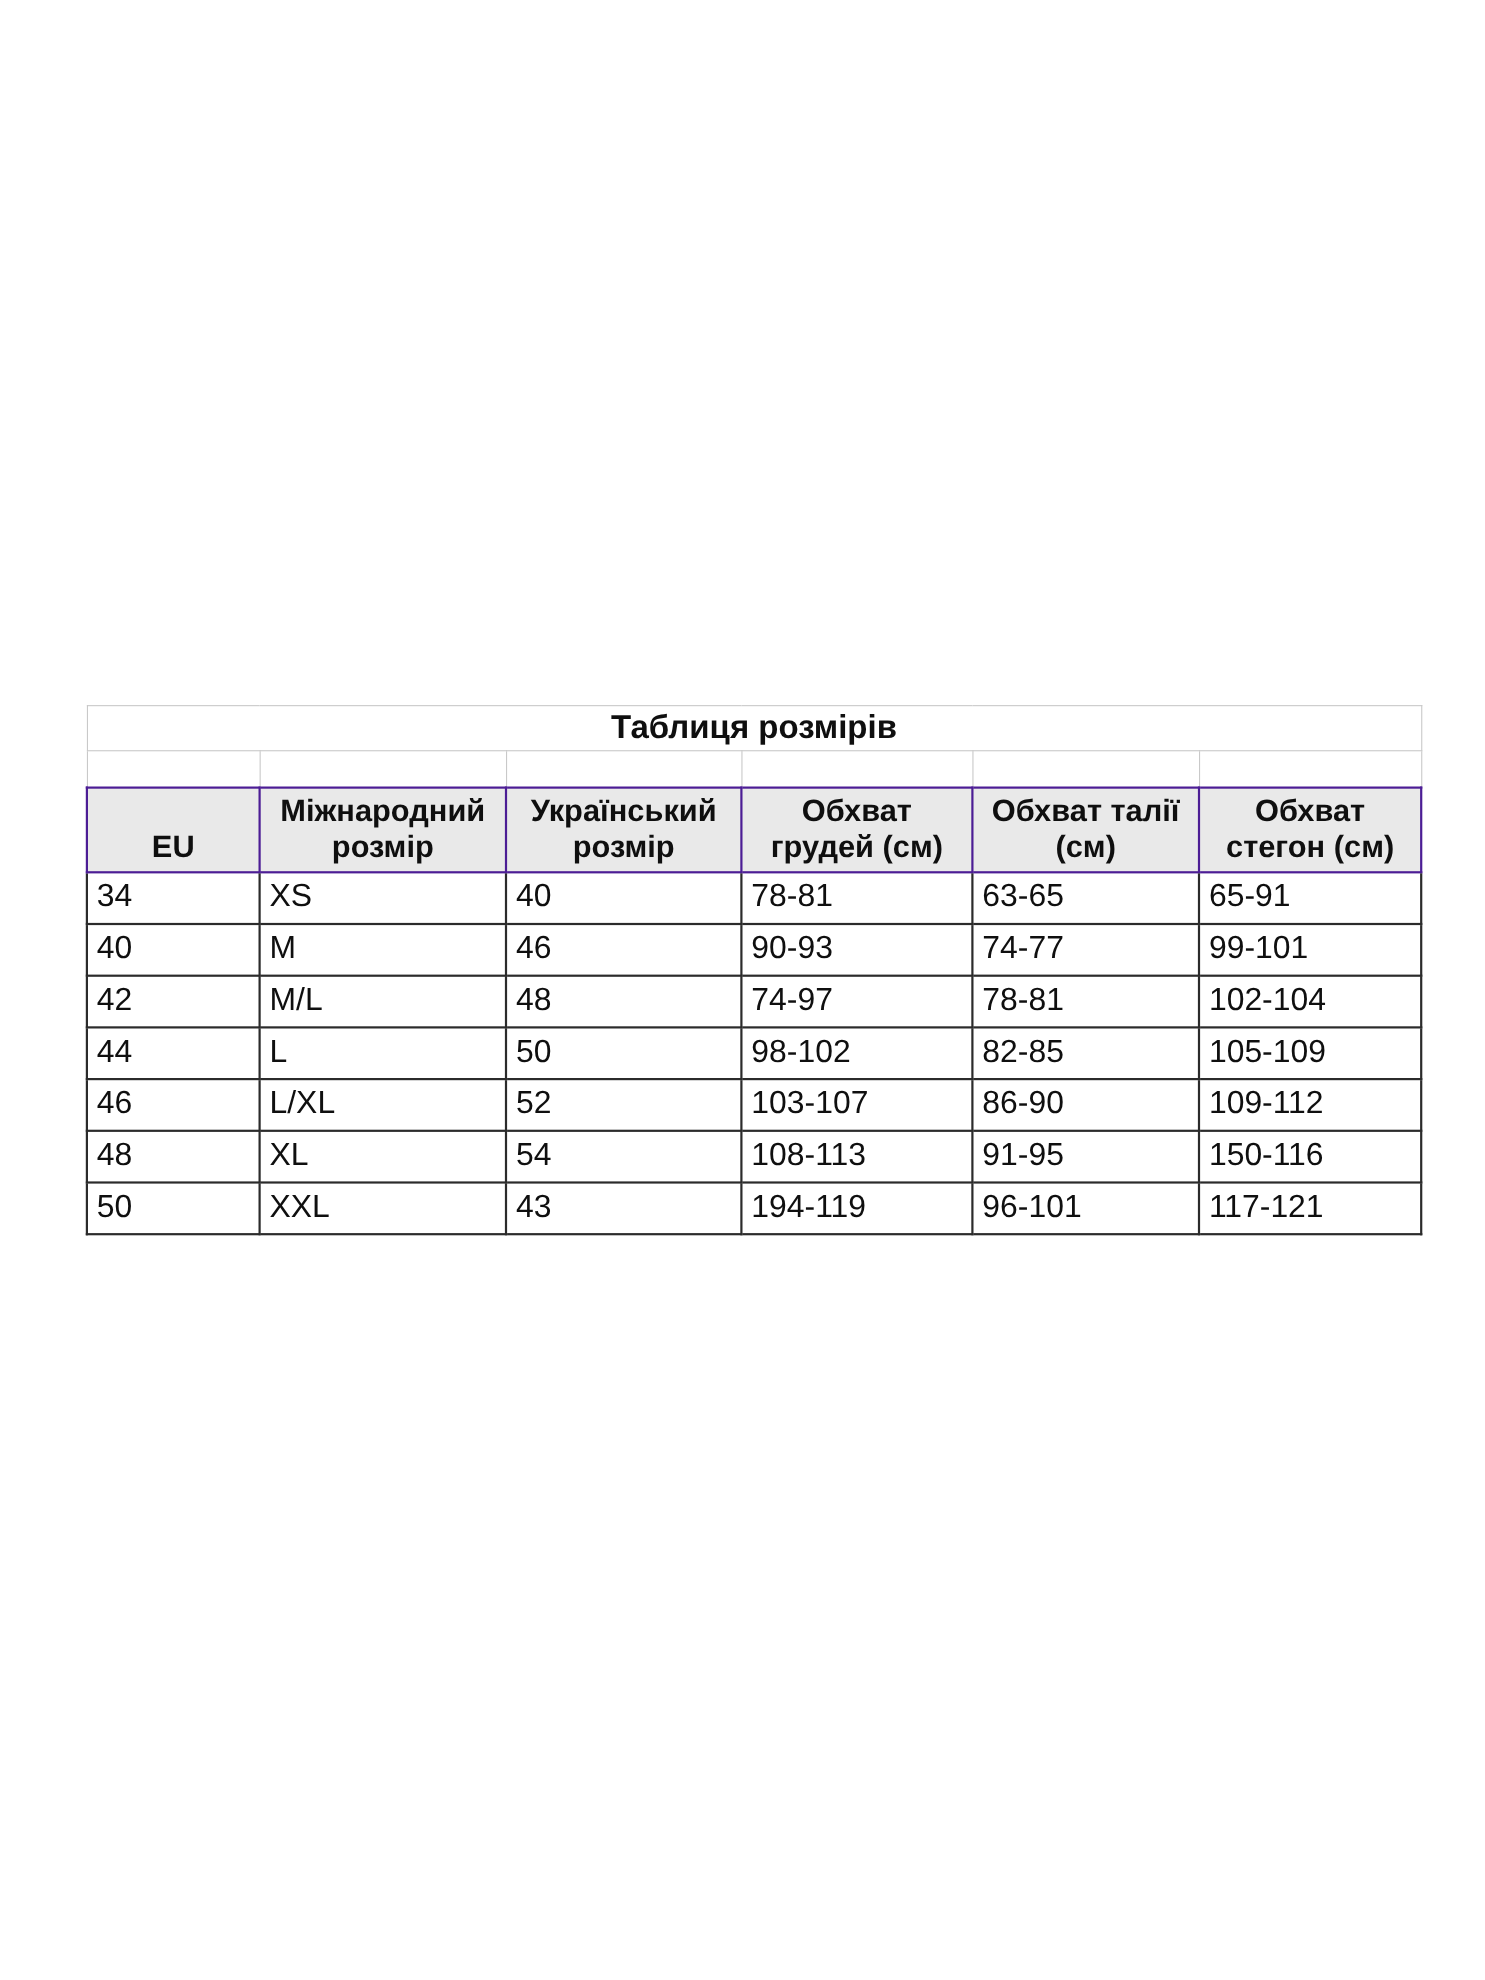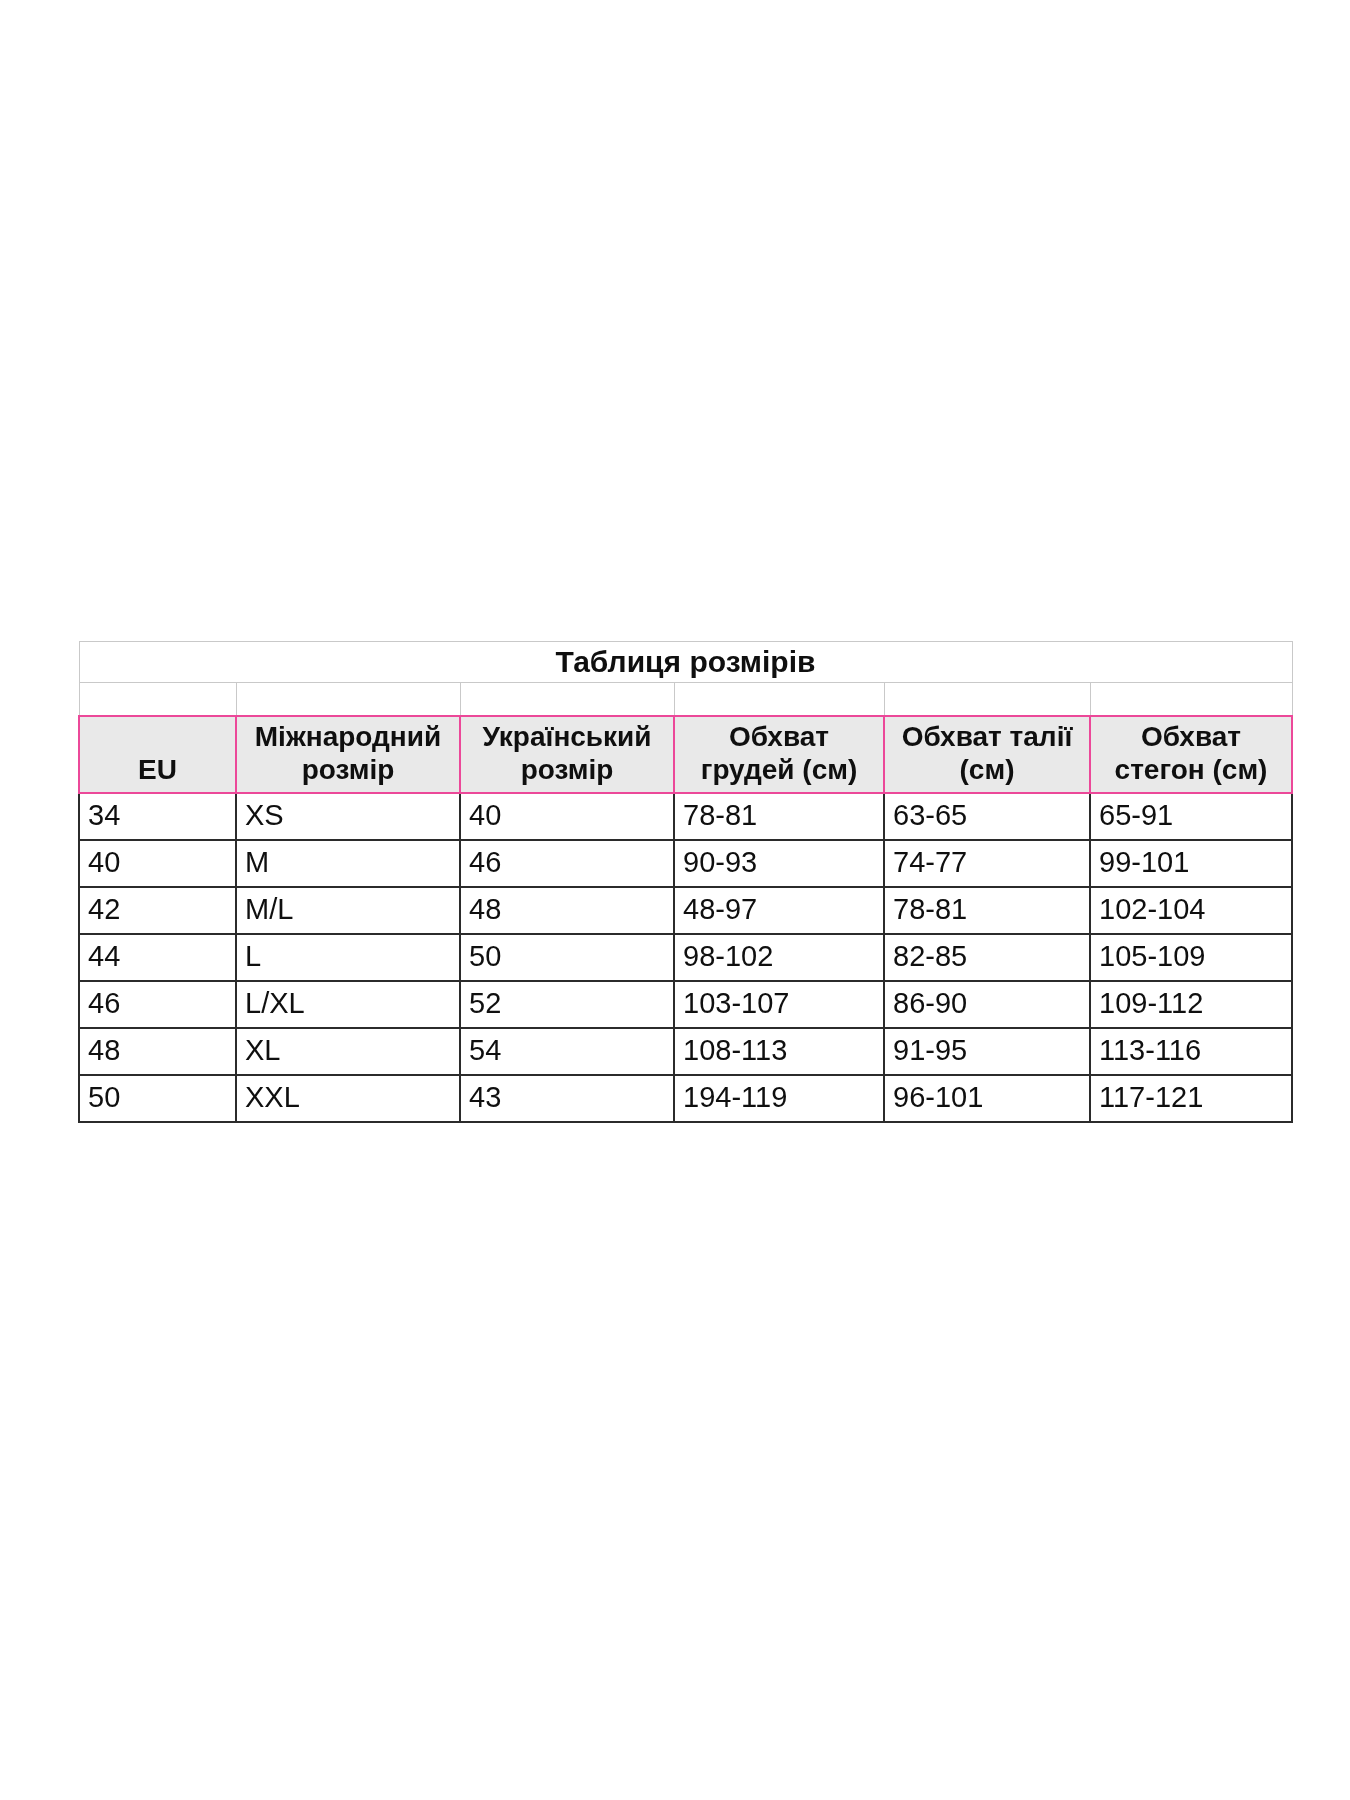--- a/index.html
+++ b/index.html
@@ -37,21 +37,21 @@
     font-weight: bold;
     font-size: 30px;
     color: #0f0f0f;
     background: #ffffff;
   }
   td.spacer-cell {
     border: 1px solid #c9c9c9;
     background: #ffffff;
   }
   th.header-cell {
-    border: 2px solid #ec4899;
+    border: 2px solid #4c1d95;
     background: #e9e9e9;
     font-weight: bold;
     font-size: 28px;
     line-height: 33px;
     text-align: center;
     vertical-align: bottom;
     padding: 3px 2px 6px 2px;
     white-space: pre-line;
     color: #0f0f0f;
   }
@@ -119,21 +119,21 @@
           <td class="data-cell">M</td>
           <td class="data-cell">46</td>
           <td class="data-cell">90-93</td>
           <td class="data-cell">74-77</td>
           <td class="data-cell">99-101</td>
         </tr>
         <tr class="data-row">
           <td class="data-cell">42</td>
           <td class="data-cell">M/L</td>
           <td class="data-cell">48</td>
-          <td class="data-cell">48-97</td>
+          <td class="data-cell">74-97</td>
           <td class="data-cell">78-81</td>
           <td class="data-cell">102-104</td>
         </tr>
         <tr class="data-row">
           <td class="data-cell">44</td>
           <td class="data-cell">L</td>
           <td class="data-cell">50</td>
           <td class="data-cell">98-102</td>
           <td class="data-cell">82-85</td>
           <td class="data-cell">105-109</td>
@@ -145,21 +145,21 @@
           <td class="data-cell">103-107</td>
           <td class="data-cell">86-90</td>
           <td class="data-cell">109-112</td>
         </tr>
         <tr class="data-row">
           <td class="data-cell">48</td>
           <td class="data-cell">XL</td>
           <td class="data-cell">54</td>
           <td class="data-cell">108-113</td>
           <td class="data-cell">91-95</td>
-          <td class="data-cell">113-116</td>
+          <td class="data-cell">150-116</td>
         </tr>
         <tr class="data-row">
           <td class="data-cell">50</td>
           <td class="data-cell">XXL</td>
           <td class="data-cell">43</td>
           <td class="data-cell">194-119</td>
           <td class="data-cell">96-101</td>
           <td class="data-cell">117-121</td>
         </tr>
       </tbody>

